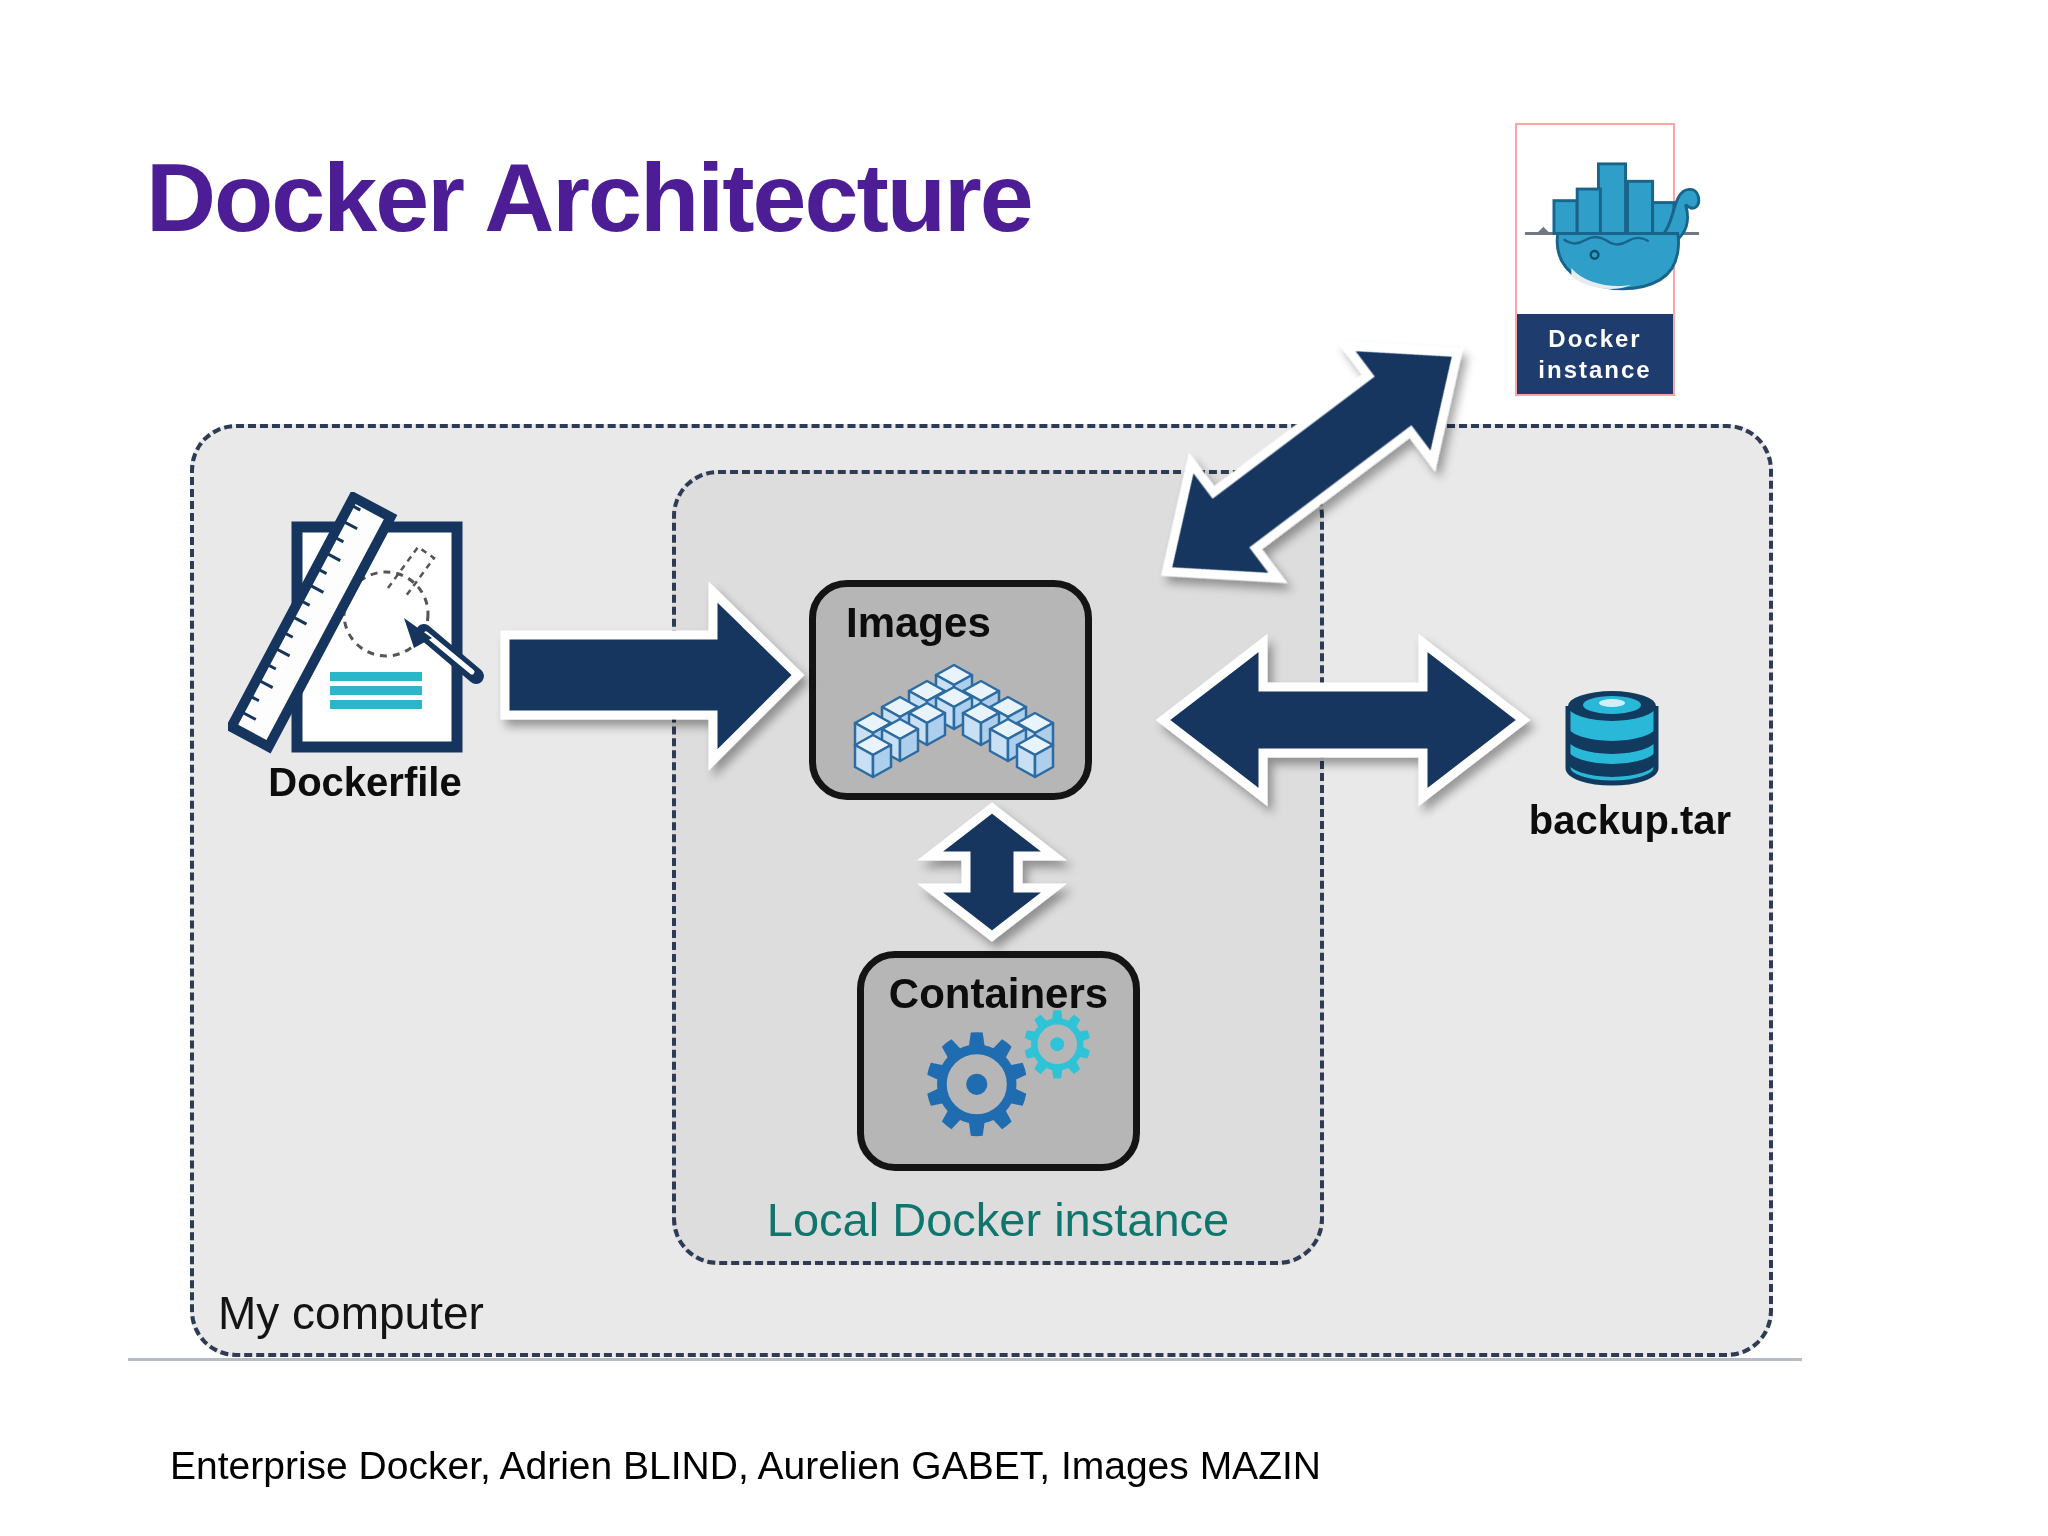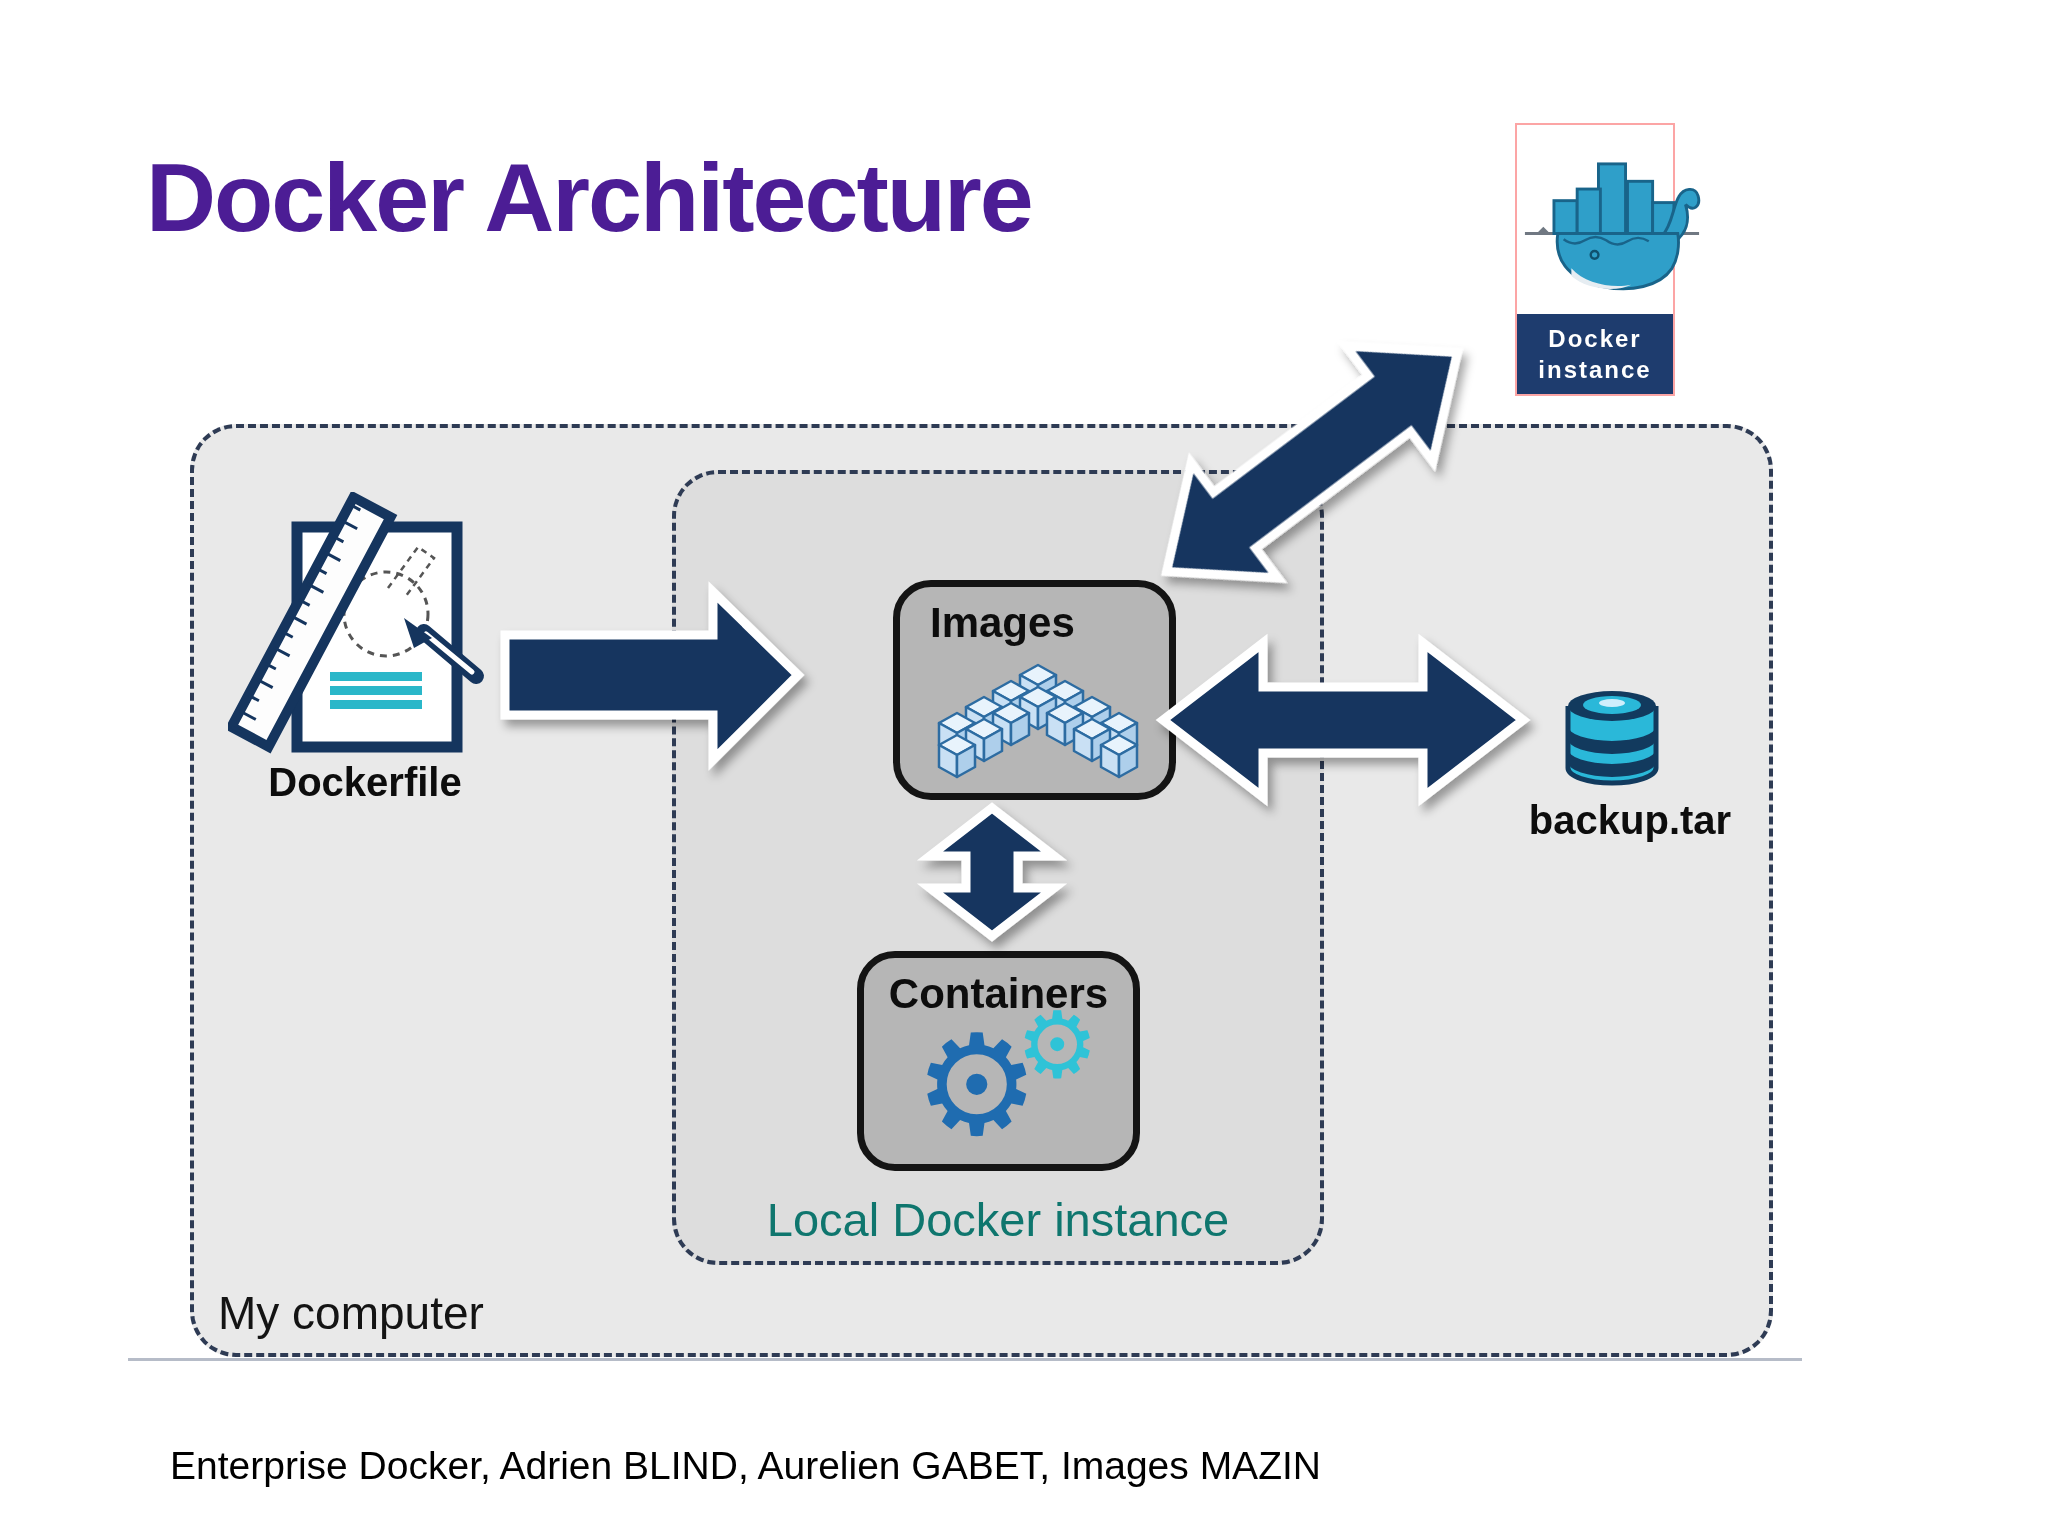--- a/index.html
+++ b/index.html
@@ -25,21 +25,21 @@
              border:4px dashed #2e3b54;border-radius:46px;box-sizing:border-box;}
   .outer-label{left:218px;top:1286px;font-size:46px;color:#141414;}
   .inner-box{left:672px;top:470px;width:652px;height:795px;background:#dddddd;
              border:4px dashed #2e3b54;border-radius:46px;box-sizing:border-box;}
   .inner-label{left:672px;top:1192px;width:652px;text-align:center;font-size:47px;
                color:#0f766e;}
 
   
   .node{width:283px;height:220px;background:#b6b6b6;border:7px solid #141414;
         border-radius:38px;box-sizing:border-box;}
-  .node-images{left:893px;top:580px;}
+  .node-images{left:809px;top:580px;}
   .node-containers{left:857px;top:938px;margin-top:13px;}
   .node-label{position:absolute;font-size:42px;font-weight:bold;color:#0d0d0d;}
   .images-label{left:30px;top:12px;}
   .containers-label{left:0;top:12px;width:100%;text-align:center;}
 
   
   .caption{font-size:40px;font-weight:bold;color:#0d0d0d;text-align:center;}
   .dockerfile-caption{left:230px;top:760px;width:270px;}
   .backup-caption{left:1498px;top:798px;width:264px;}
 

